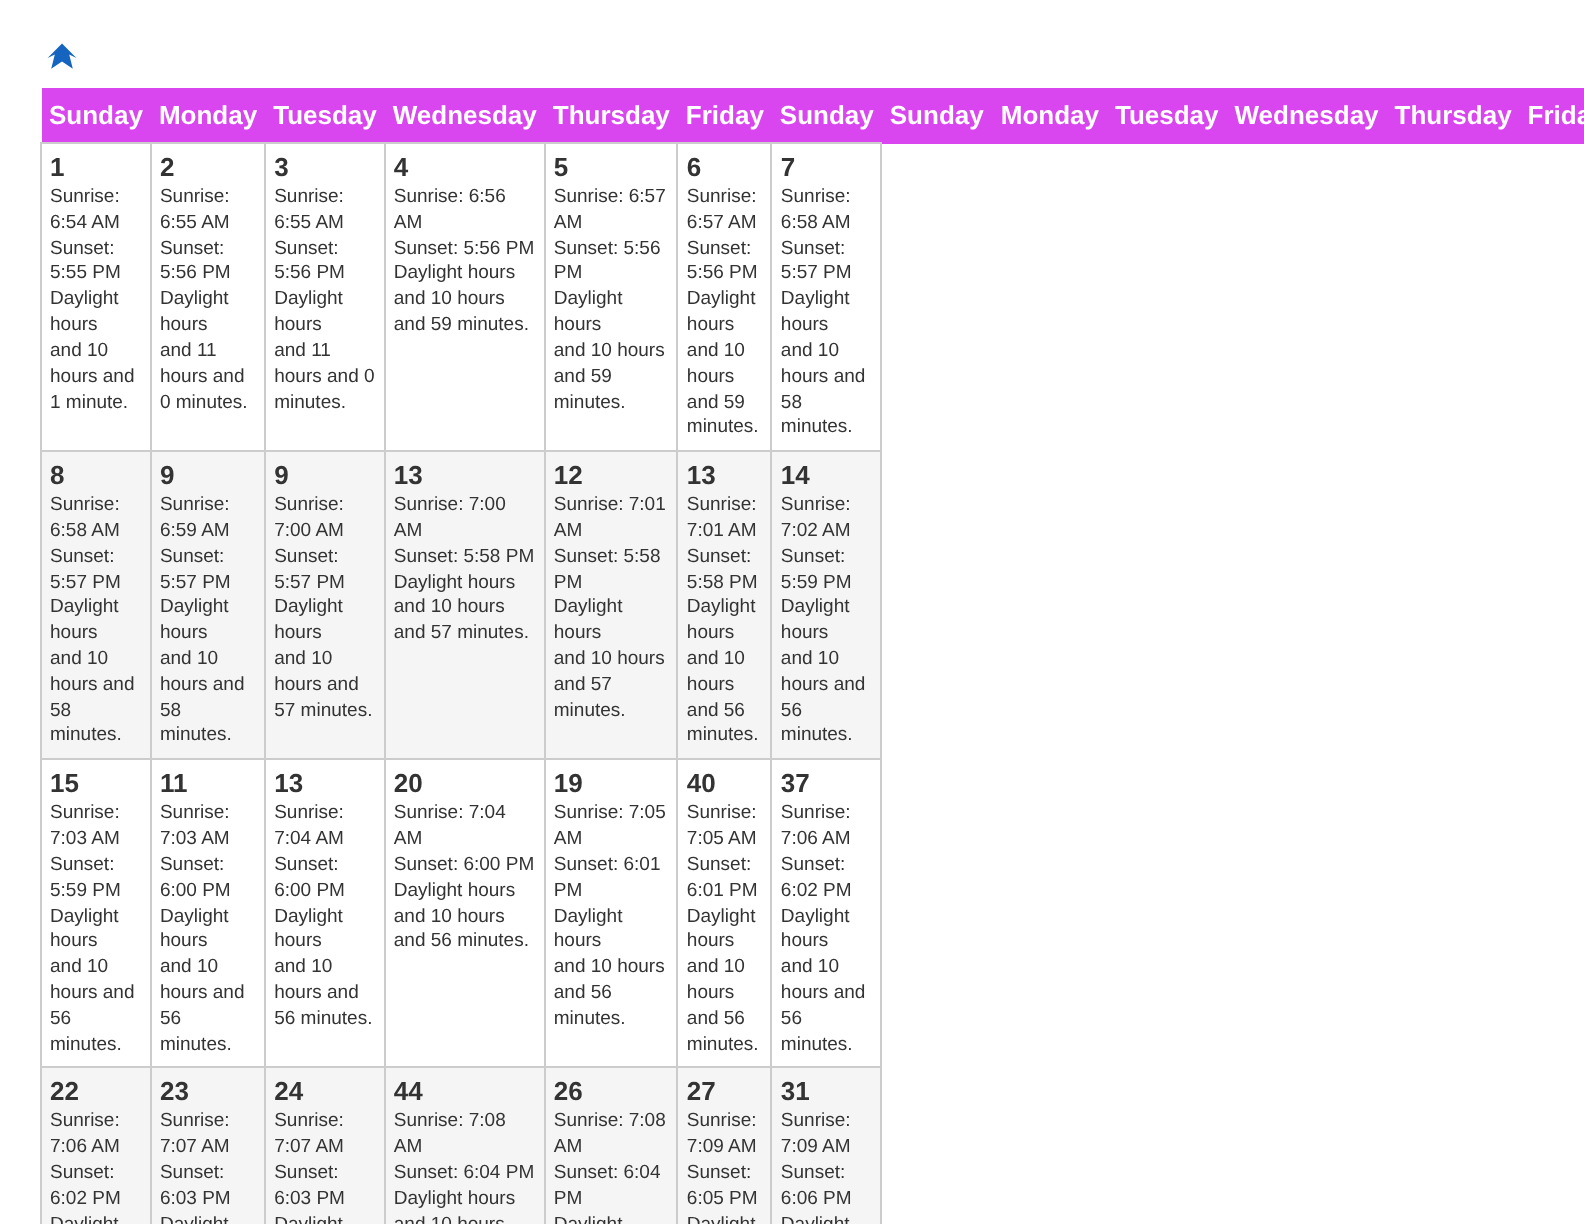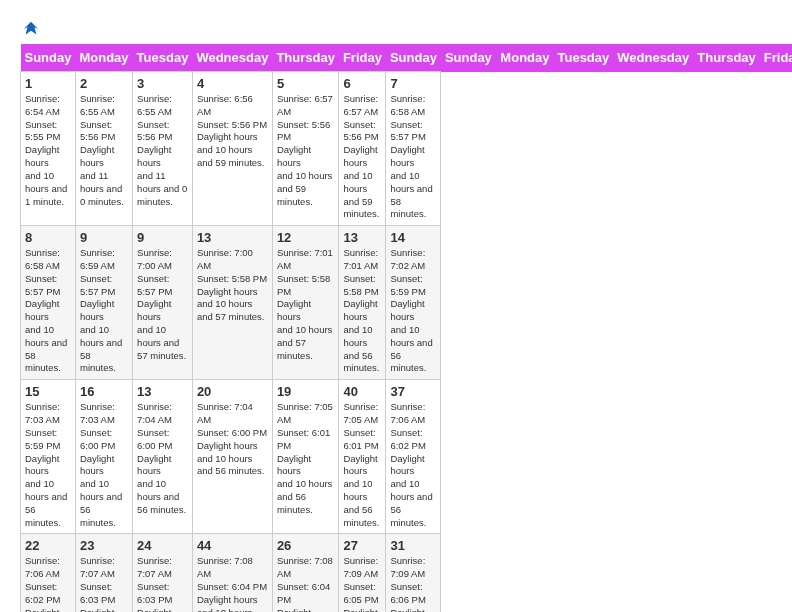--- a/index.html
+++ b/index.html
@@ -258,21 +258,21 @@
         <td>
         <span class="day-num">15</span>
         <div class="day-info">
           Sunrise: 7:03 AM<br>
           Sunset: 5:59 PM<br>
           Daylight hours<br>
           and 10 hours and 56 minutes.
         </div>
       </td>
         <td>
-        <span class="day-num">16</span>
+        <span class="day-num">11</span>
         <div class="day-info">
           Sunrise: 7:03 AM<br>
           Sunset: 6:00 PM<br>
           Daylight hours<br>
           and 10 hours and 56 minutes.
         </div>
       </td>
         <td>
         <span class="day-num">13</span>
         <div class="day-info">

